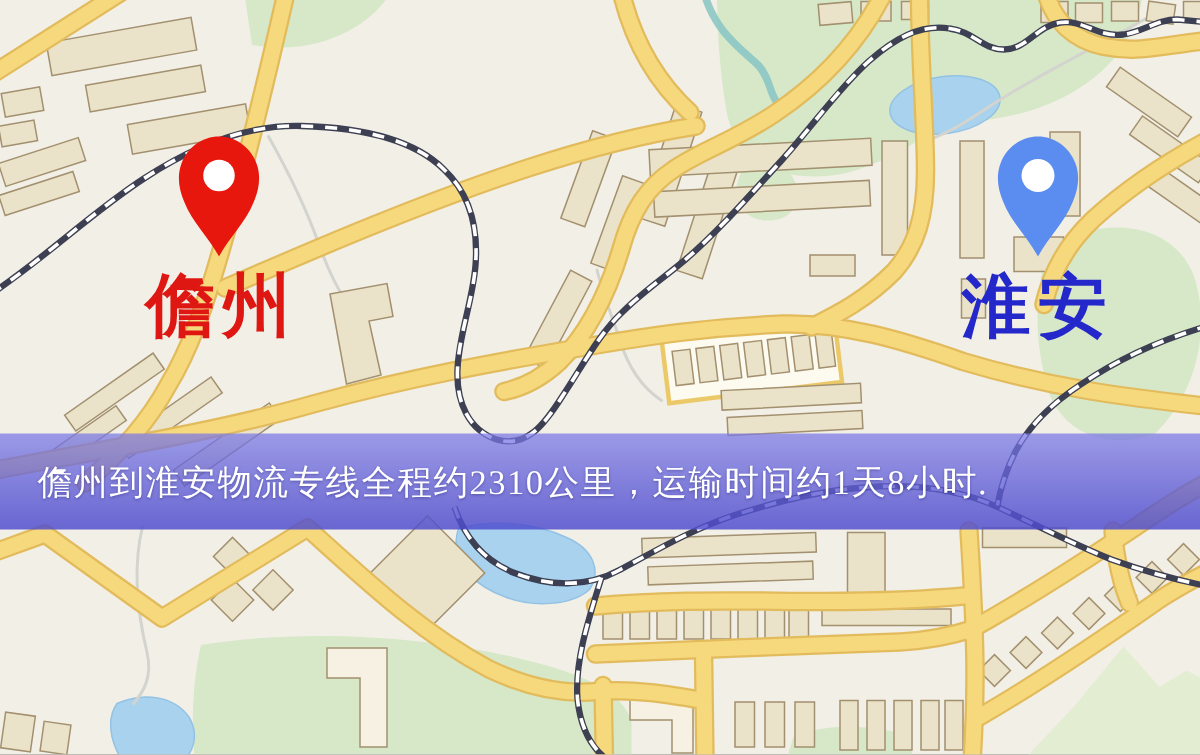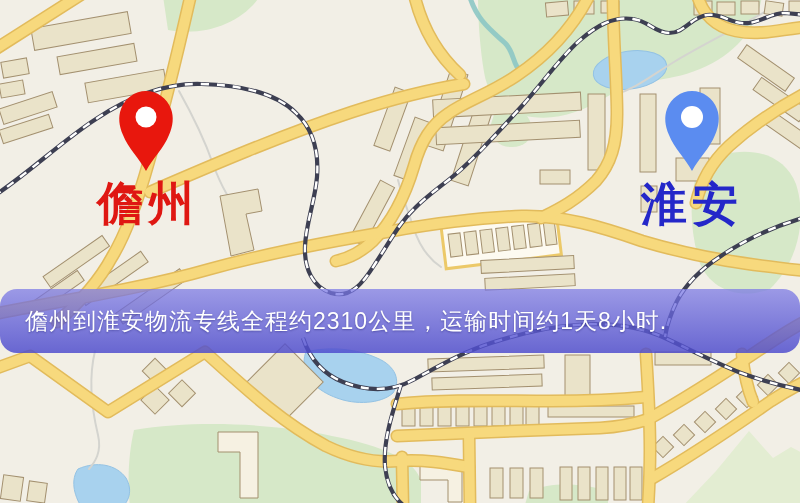--- a/index.html
+++ b/index.html
@@ -24,24 +24,23 @@
   .city-label{
     font-family:"Liberation Serif","DejaVu Serif",serif;
     font-weight:bold;font-size:46px;letter-spacing:5px;
     paint-order:stroke;
   }
   .banner{
     position:absolute;left:0;top:289px;width:800px;height:64px;
     background:linear-gradient(180deg,rgba(122,120,230,.72),rgba(78,76,205,.84));
     display:flex;align-items:center;box-sizing:border-box;padding-left:25px;
     color:#ffffff;font-size:23px;letter-spacing:1px;
-    font-family:Liberation Sans, sans-serif;
+    font-family:Liberation Serif, serif;
     text-shadow:0 1px 2px rgba(10,10,80,.35);
     white-space:nowrap;
-    border-radius:17px;
   }
 </style>
 </head>
 <body>
 
 <div class="stage">
 <svg width="800" height="503" viewBox="0 0 800 503" xmlns="http://www.w3.org/2000/svg">
 
   <defs>
 

